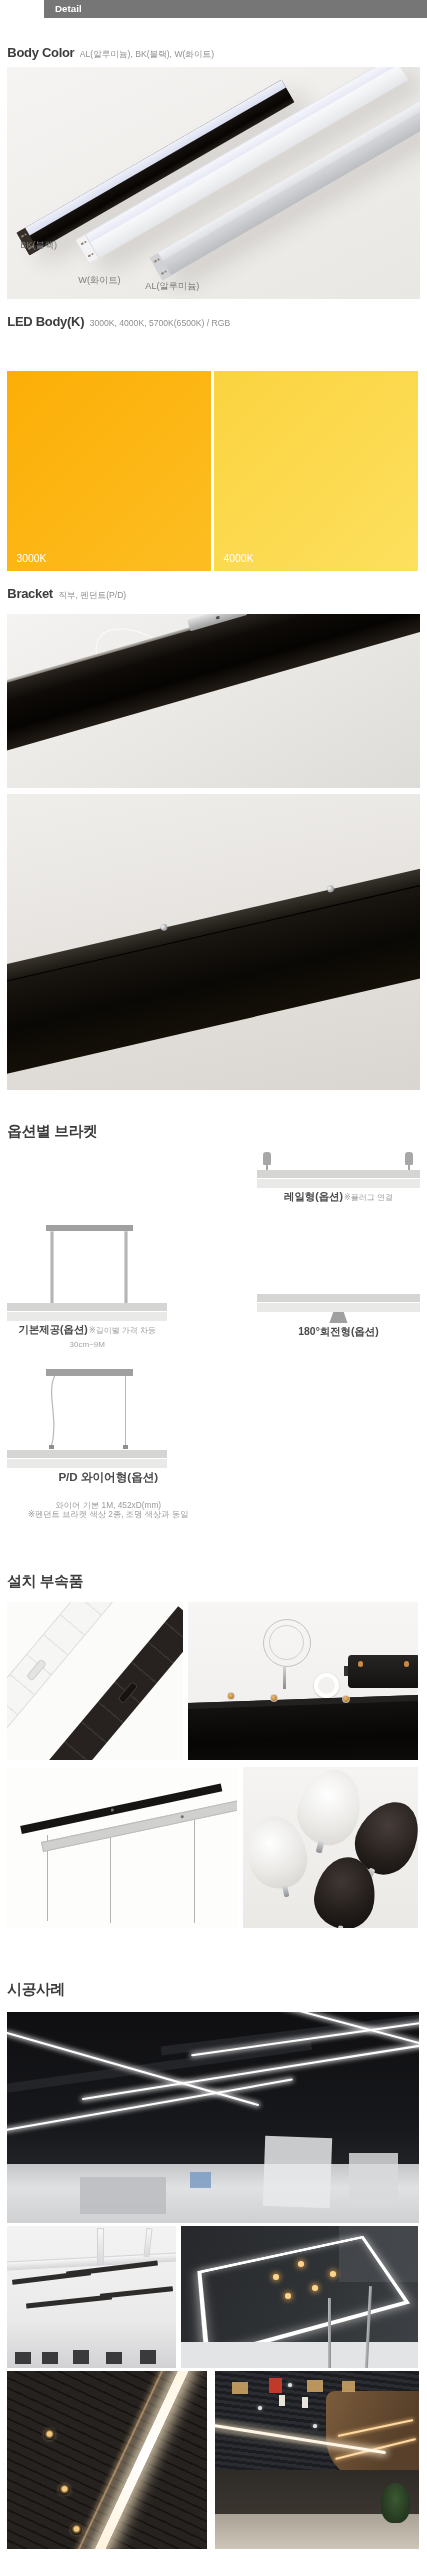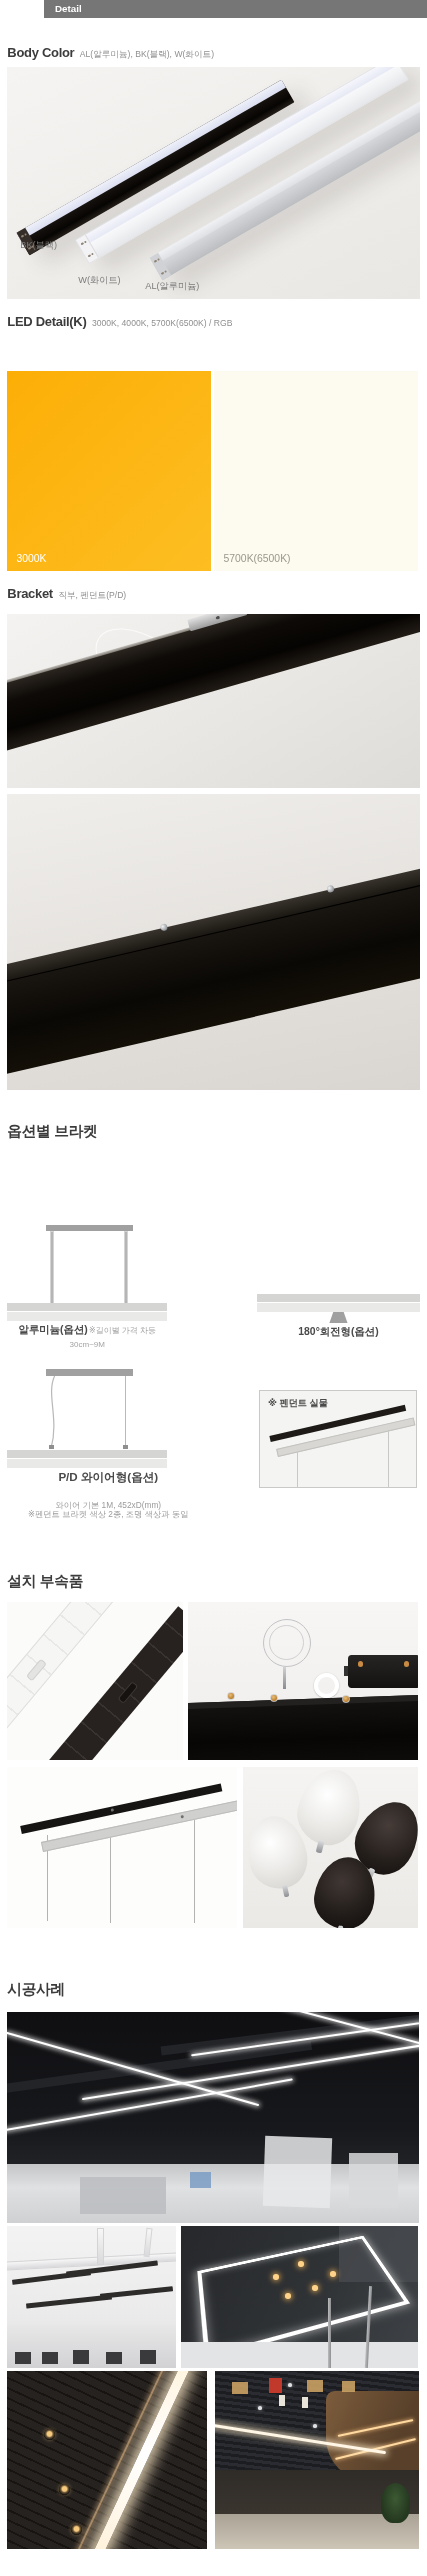--- a/index.html
+++ b/index.html
@@ -316,29 +316,29 @@
           <b></b>
           <b></b>
         </i>
     </div>
     <span class="plabel lbl-bk">BK(블랙)</span>
     <span class="plabel lbl-w">W(화이트)</span>
     <span class="plabel lbl-al">AL(알루미늄)</span>
   </figure>
 
   <div class="sec-head" style="top:314px">
-    <span class="t1">LED Detail(K)</span><span class="t2">3000K, 4000K, 5700K(6500K) / RGB</span>
+    <span class="t1">LED Body(K)</span><span class="t2">3000K, 4000K, 5700K(6500K) / RGB</span>
   </div>
 
   <div class="swatches">
     <div class="swatch" style="background: linear-gradient(135deg, rgb(252, 174, 6), rgb(253, 190, 34));">
       <span class="sw-label" style="color: rgb(255, 255, 255);">3000K</span>
     </div>
-    <div class="swatch" style="background: rgb(253, 250, 239);">
-      <span class="sw-label" style="color: rgb(155, 152, 140);">5700K(6500K)</span>
+    <div class="swatch" style="background: linear-gradient(135deg, rgb(251, 211, 63), rgb(253, 224, 94));">
+      <span class="sw-label" style="color: rgb(255, 255, 255);">4000K</span>
     </div>
   </div>
 
   <div class="sec-head" style="top:586px">
     <span class="t1">Bracket</span><span class="t2">직부, 펜던트(P/D)</span>
   </div>
 
   <figure class="photo br-photo1">
     <i class="cable"></i>
     <div class="fixture1">
@@ -356,29 +356,38 @@
       <i class="screw s1"></i>
       <i class="screw s2"></i>
     </div>
   </figure>
 
   <div class="sec-head" style="top:1122px">
     <span class="t1 kr">옵션별 브라켓</span>
   </div>
 
 
+  <div class="diag g2">
+    <i class="plug pl"></i>
+    <i class="plug pr"></i>
+    <i class="bar-top"></i>
+    <i class="bar-bot"></i>
+    <div class="dlabel">
+      <span class="dname">레일형(옵션)</span><span class="dnote">※플러그 연결</span>
+    </div>
+  </div>
 
   <div class="diag g3">
     <i class="mount"></i>
     <i class="pipe pa"></i>
     <i class="pipe pb"></i>
     <i class="bar-top"></i>
     <i class="bar-bot"></i>
     <div class="dlabel">
-      <span class="dname">알루미늄(옵션)</span><span class="dnote">※길이별 가격 차등</span>
+      <span class="dname">기본제공(옵션)</span><span class="dnote">※길이별 가격 차등</span>
     </div>
     <span class="dnote2">30cm~9M</span>
   </div>
 
   <div class="diag g4">
     <i class="bar-top"></i>
     <i class="bar-bot"></i>
     <i class="swivel"></i>
     <div class="dlabel"><span class="dname">180°회전형(옵션)</span></div>
   </div>
@@ -391,27 +400,20 @@
     <i class="wire-straight"></i>
     <i class="conn ca"></i>
     <i class="conn cb"></i>
     <i class="bar-top"></i>
     <i class="bar-bot"></i>
     <div class="dlabel"><span class="dname">P/D 와이어형(옵션)</span></div>
     <span class="note1">※펜던트 브라켓 색상 2종, 조명 색상과 동일</span>
     <span class="note2">와이어 기본 1M, 452xD(mm)</span>
   </div>
 
-  <div class="pendant-box">
-    <span class="pb-label">※ 펜던트 실물</span>
-    <i class="pb-wire w1"></i>
-    <i class="pb-wire w2"></i>
-    <i class="pb-bar pb-black"></i>
-    <i class="pb-bar pb-silver"></i>
-  </div>
 
   <div class="sec-head" style="top:1572px">
     <span class="t1 kr">설치 부속품</span>
   </div>
 
   <figure class="photo acc-p1">
     <i class="rail rail-white"></i>
     <i class="rail rail-black"></i>
   </figure>
 

